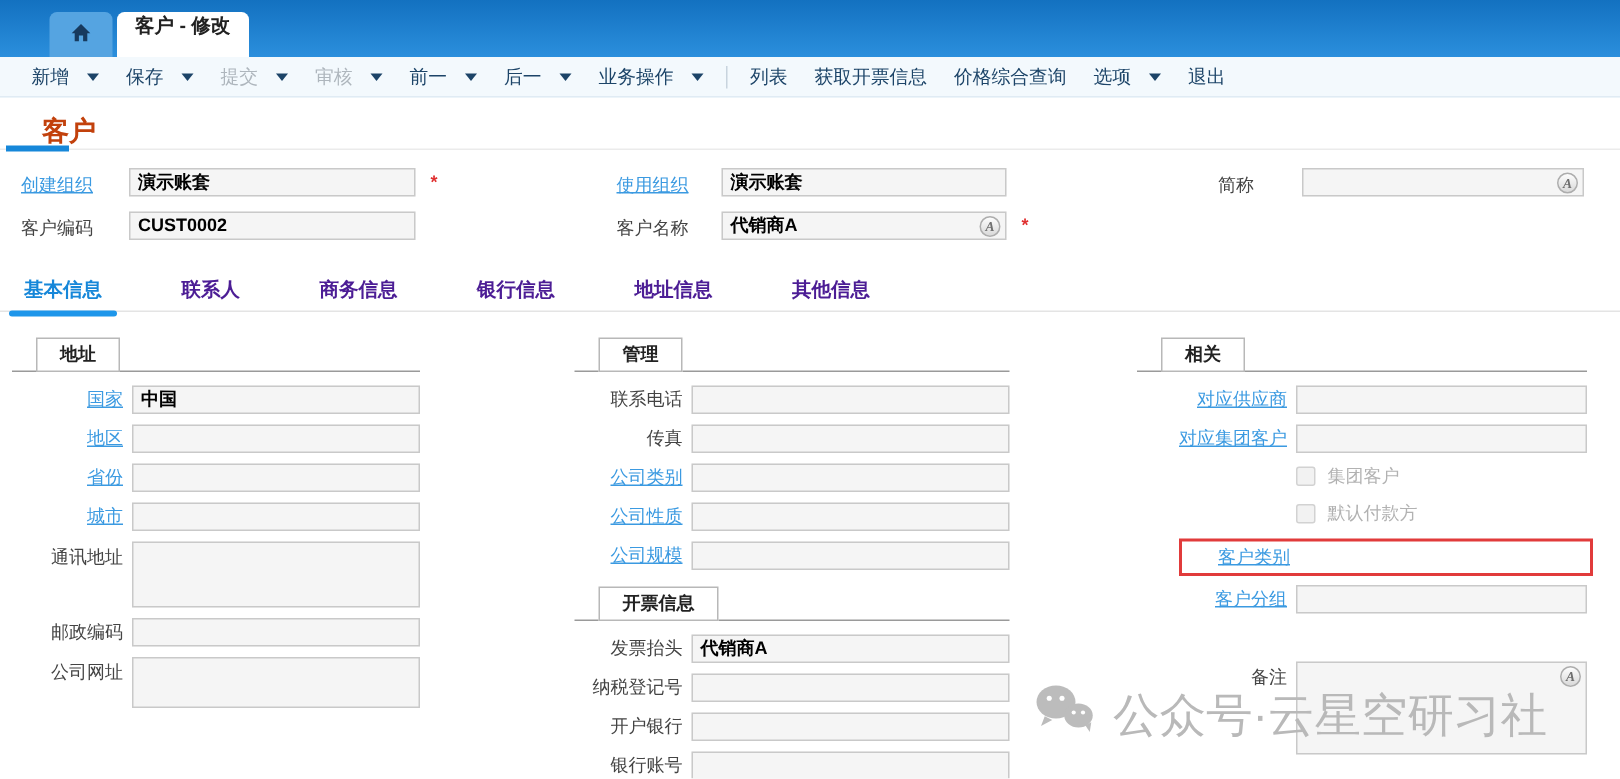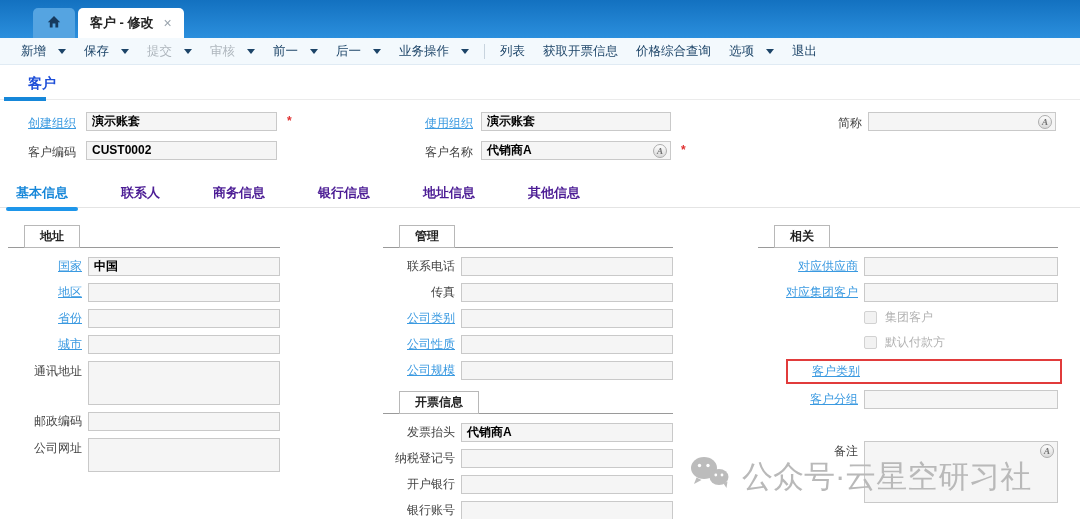--- a/index.html
+++ b/index.html
@@ -7,38 +7,38 @@
   .screen {
     position:relative; width:1080px; height:519px; overflow:hidden;
     background:#fff; font-family:"Liberation Sans","DejaVu Sans",sans-serif;
     font-size:12px; color:#333;
   }
   
   .tabstrip { position:absolute; left:0; top:0; right:0; height:38px;
     background:linear-gradient(#1371c0,#2b8fdd); display:flex; align-items:flex-end; padding-left:33px; }
   .tab { height:30px; border-radius:5px 5px 0 0; display:flex; align-items:center; }
   .home-tab { width:42px; background:#55a4e1; justify-content:center; margin-right:3px; }
-  .doc-tab { background:#fff; padding:0 12px; gap:10px; font-weight:bold; font-size:13px; color:#222; }
+  .doc-tab { background:#fff; padding:0 12px; gap:26px; font-weight:bold; font-size:13px; color:#222;flex-direction:column; }
   .close-x { color:#9aa4ad; font-size:14px; font-weight:normal; cursor:pointer; }
   
   .toolbar { position:absolute; left:0; top:38px; right:0; height:27px;
     background:#f3f9fd; border-bottom:1px solid #e0ebf4; display:flex; align-items:center;
     padding-left:12px; color:#1c4468; font-size:12.5px; }
   .tbtn { display:flex; align-items:center; gap:12px; padding:0 9px; cursor:pointer; white-space:nowrap; }
   .tbtn.disabled { color:#aeb6bd; }
   .arr { width:0; height:0; border-left:4px solid transparent; border-right:4px solid transparent;
     border-top:5px solid #1c4468; }
   .tsep { width:1px; height:15px; background:#c8d4de; margin:0 6px; }
   
   .title-row { position:absolute; left:0; top:65px; right:0; height:35px; border-bottom:1px solid #ebebeb; }
-  .page-title { position:absolute; left:28px; top:10px; font-size:14px; font-weight:bold; color:#1d4ed8; }
+  .page-title { position:absolute; left:28px; top:10px; font-size:18px; font-weight:bold; color:#c2410c; }
   .title-bar { position:absolute; left:4px; bottom:-2px; width:42px; height:4px; background:#1687d9; }
   
   .hform { position:absolute; left:0; top:100px; right:0; height:78px; }
-  .hlabel { position:absolute; height:19px; line-height:19px; text-align:right; color:#444; }
+  .hlabel { position:absolute; height:19px; line-height:19px; text-align:left; color:#444; }
   .hlabel.link, .flabel.link { color:#3b9ae1; text-decoration:underline; cursor:pointer; }
   .hinput, .finput { background:#f5f5f5; border:1px solid #c9c9c9; height:19px; line-height:17px;
     padding:0 5px; position:relative; overflow:hidden; }
   .hinput { position:absolute; }
   .fval { font-weight:600; color:#000000; }
   .req { color:#e03030; font-weight:bold; position:absolute; }
   .a-icon { position:absolute; right:3px; top:50%; transform:translateY(-50%);
     width:14px; height:14px; border-radius:50%; border:1px solid #adadad;
     background:linear-gradient(#fdfdfd,#d9d9d9); color:#6f6f6f;
     font:italic bold 9px/12px "Liberation Serif",serif; text-align:center; }

